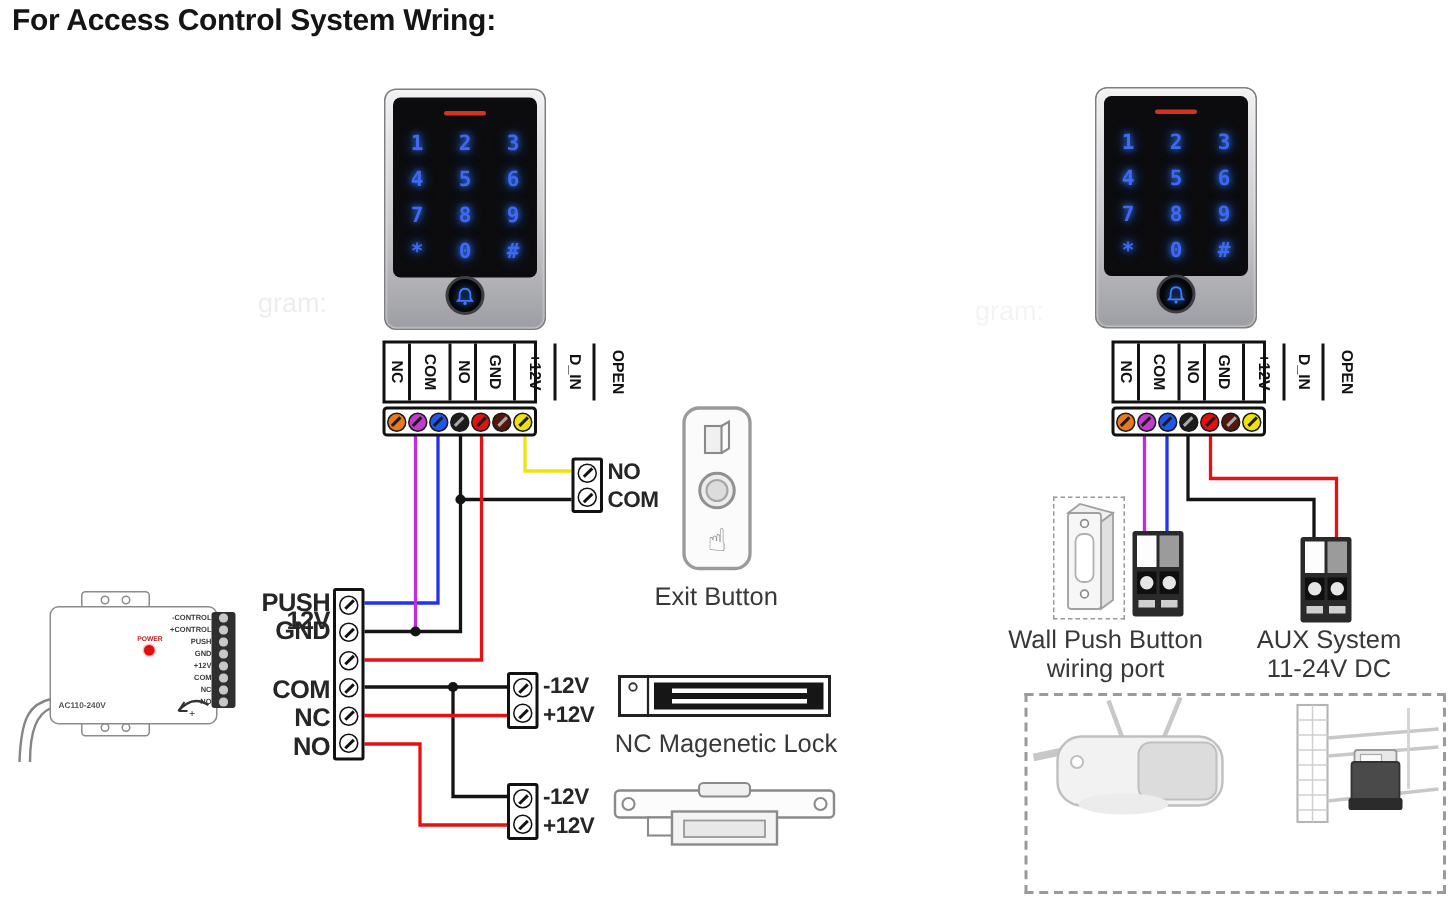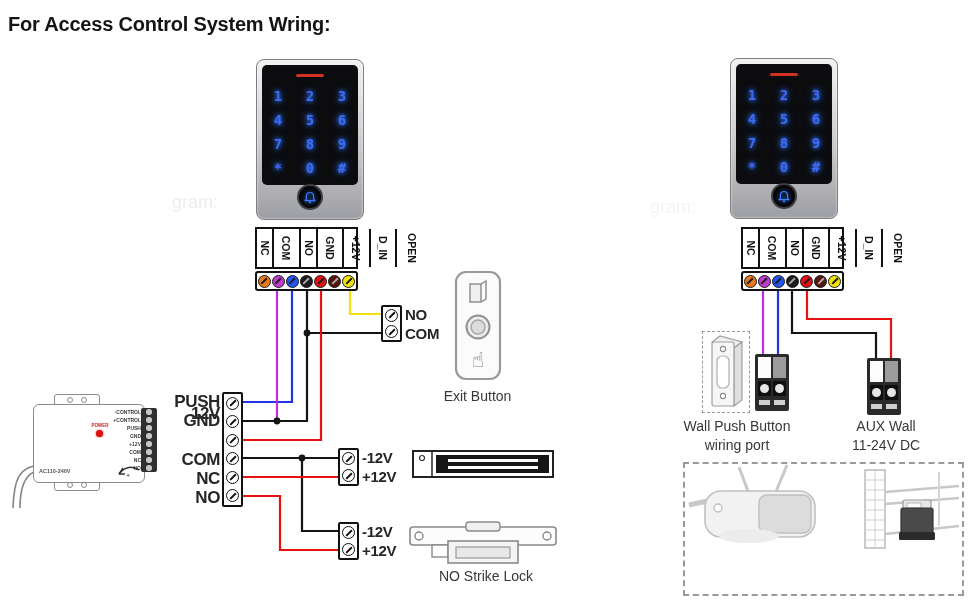--- a/index.html
+++ b/index.html
@@ -3,21 +3,21 @@
 <meta charset="utf-8">
 <style>
   html,body{margin:0;padding:0;background:#fff;}
   #canvas{position:relative;width:970px;height:600px;background:#fff;overflow:hidden;
           font-family:"Liberation Sans",sans-serif;color:#222;}
   
   .title{position:absolute;font-size:20px;font-weight:700;color:#141414;letter-spacing:-0.2px;white-space:nowrap;}
   .watermark{position:absolute;font-size:18px;color:#ededed;}
   .wm-r{color:#f4f4f4;}
   
-  .lbl{position:absolute;color:#383838;font-size:14px;white-space:nowrap;}
+  .lbl{position:absolute;color:#383838;font-size:17px;white-space:nowrap;}
   .lbl-c{text-align:center;}
   .blbl{position:absolute;font-size:15px;font-weight:700;color:#262626;letter-spacing:-0.3px;white-space:nowrap;}
   .plabel{position:absolute;left:150px;width:70px;text-align:right;font-size:17px;font-weight:700;color:#262626;letter-spacing:-0.4px;}
   
   .keypad{position:absolute;width:106px;height:159px;border-radius:8px;border:1px solid #7d7d82;
           background:linear-gradient(180deg,#f2f2f3,#cbcbce 55%,#9d9ea3);box-shadow:inset 0 0 2px #fff;}
   .kp-screen{position:absolute;left:5px;top:5px;width:96px;height:120px;background:#0c0c0e;border-radius:5px;}
   .kp-line{position:absolute;left:39px;top:14px;width:28px;height:3px;background:#d43322;border-radius:2px;}
   .kp-key{position:absolute;width:22px;height:18px;margin-left:-11px;margin-top:-9px;text-align:center;line-height:18px;
           font-family:"DejaVu Sans Mono",monospace;font-size:14px;font-weight:700;color:#4068f5;
@@ -101,21 +101,21 @@
       <path d="M792,285 L792,333 L876,333 L876,360" stroke="#141414"></path>
       <path d="M807,285 L807,319 L891,319 L891,360" stroke="#e81111"></path>
     </g>
     <g fill="#141414">
       <circle cx="277" cy="421" r="3.4"></circle>
       <circle cx="307" cy="333" r="3.4"></circle>
       <circle cx="302" cy="458" r="3.4"></circle>
     </g>
   </svg>
 
-  <div class="title" style="left:8px;top:13px;">For Access Control System Wring:</div>
+  <div class="title" style="left:8px;top:3px;">For Access Control System Wring:</div>
 
   <div class="keypad" style="left:256px;top:59px;">
     <div class="kp-screen"></div>
     <div class="kp-line"></div>
     <span class="kp-key" style="left:21px;top:36px;">1</span>
     <span class="kp-key" style="left:53px;top:36px;">2</span>
     <span class="kp-key" style="left:85px;top:36px;">3</span>
     <span class="kp-key" style="left:21px;top:60px;">4</span>
     <span class="kp-key" style="left:53px;top:60px;">5</span>
     <span class="kp-key" style="left:85px;top:60px;">6</span>
@@ -205,37 +205,37 @@
   <div class="blbl" style="left:362px;top:449px;">-12V</div>
   <div class="blbl" style="left:362px;top:468px;">+12V</div>
   <svg class="illus" style="left:412px;top:450px;" width="142" height="28" viewBox="0 0 142 28">
     <rect x="1" y="1" width="140" height="26" fill="#fff" stroke="#222" stroke-width="2"></rect>
     <line x1="20" y1="1" x2="20" y2="27" stroke="#222" stroke-width="1.5"></line>
     <circle cx="10" cy="8" r="2.5" fill="none" stroke="#333" stroke-width="1.2"></circle>
     <rect x="24" y="5" width="113" height="18" fill="#161616"></rect>
     <rect x="36" y="9" width="90" height="3" fill="#fff"></rect>
     <rect x="36" y="16" width="90" height="3" fill="#fff"></rect>
   </svg>
+  <div class="lbl lbl-c" style="left:408px;top:486px;width:152px;">NC Magenetic Lock</div>
 
   <div class="tblock" style="left:338px;top:522px;width:21px;height:38px;">
     <span class="screw"></span>
     <span class="screw"></span>
   </div>
   <div class="blbl" style="left:362px;top:523px;">-12V</div>
   <div class="blbl" style="left:362px;top:542px;">+12V</div>
   <svg class="illus" style="left:408px;top:520px;" width="150" height="46" viewBox="0 0 150 46">
     <rect x="2" y="7" width="146" height="18" rx="3" fill="#fcfcfc" stroke="#8a8a8a" stroke-width="1.6"></rect>
     <circle cx="11" cy="16" r="4" fill="#fff" stroke="#8a8a8a" stroke-width="1.4"></circle>
     <circle cx="139" cy="16" r="4" fill="#fff" stroke="#8a8a8a" stroke-width="1.4"></circle>
     <rect x="58" y="2" width="34" height="9" rx="3" fill="#f0f0f0" stroke="#8a8a8a" stroke-width="1.4"></rect>
     <rect x="24" y="25" width="16" height="12" fill="#fff" stroke="#8a8a8a" stroke-width="1.4"></rect>
     <rect x="40" y="21" width="70" height="22" fill="#f4f4f4" stroke="#8a8a8a" stroke-width="1.6"></rect>
     <rect x="48" y="27" width="54" height="11" fill="#e8e8e8" stroke="#999" stroke-width="1.2"></rect>
   </svg>
-  <div class="lbl lbl-c" style="left:413px;top:568px;width:146px;">NO Strike Lock</div>
 
   <div class="psu-tab" style="left:54px;top:394px;">
     <span class="psu-hole"></span>
     <span class="psu-hole"></span>
   </div>
   <div class="psu-tab" style="left:54px;top:479px;">
     <span class="psu-hole"></span>
     <span class="psu-hole"></span>
   </div>
   <div class="psu-box">
@@ -354,21 +354,21 @@
     <div class="cn" style="left:18px;top:3px;width:13px;height:21px;background:#9b9b9b;"></div>
     <div class="cn" style="left:3px;top:27px;width:13px;height:15px;background:#0f0f0f;">
         <span class="cn-circ"></span>
       </div>
     <div class="cn" style="left:18px;top:27px;width:13px;height:15px;background:#0f0f0f;">
         <span class="cn-circ"></span>
       </div>
     <div class="cn" style="left:4px;top:46px;width:11px;height:5px;background:#cfcfcf;"></div>
     <div class="cn" style="left:19px;top:46px;width:11px;height:5px;background:#cfcfcf;"></div>
   </div>
-  <div class="lbl lbl-c" style="left:826px;top:417px;width:120px;line-height:19px;">AUX Wall</div>
+  <div class="lbl lbl-c" style="left:826px;top:417px;width:120px;line-height:19px;">AUX System</div>
   <div class="lbl lbl-c" style="left:826px;top:436px;width:120px;line-height:19px;">11-24V DC</div>
 
   <div class="dashed" style="left:683px;top:462px;width:281px;height:134px;"></div>
   <svg class="illus" style="left:687px;top:464px;" width="274" height="96" viewBox="0 0 274 96">
 
     <line x1="52" y1="3" x2="62" y2="30" stroke="#c8c8c8" stroke-width="3"></line>
     <line x1="100" y1="1" x2="88" y2="30" stroke="#c8c8c8" stroke-width="3"></line>
     <line x1="2" y1="41" x2="30" y2="35" stroke="#c8c8c8" stroke-width="5"></line>
     <rect x="18" y="27" width="110" height="46" rx="16" fill="#f2f2f2" stroke="#c0c0c0" stroke-width="1.6"></rect>
     <rect x="72" y="31" width="52" height="38" rx="8" fill="#dcdcdc" stroke="#c0c0c0" stroke-width="1.4"></rect>

